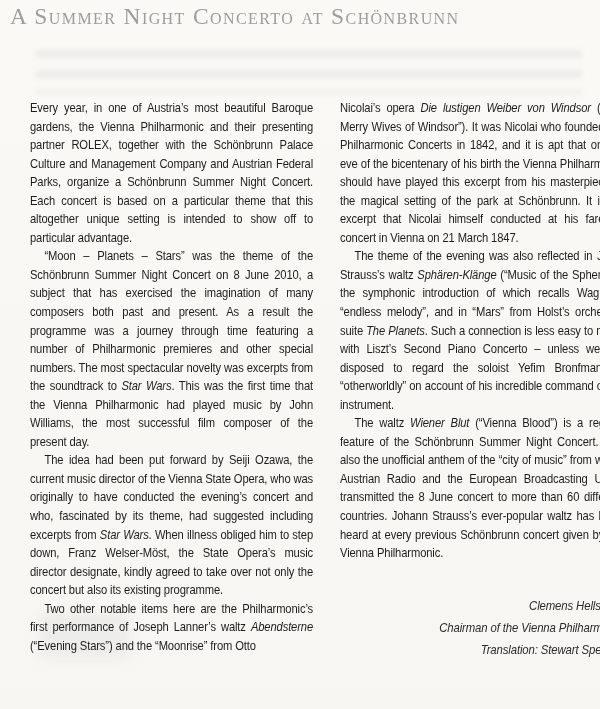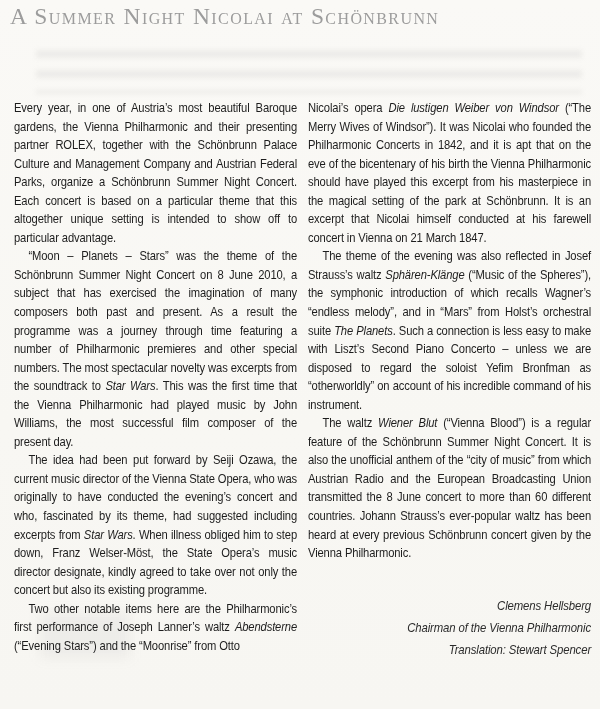--- a/index.html
+++ b/index.html
@@ -44,21 +44,21 @@
     filter: blur(6px);
     pointer-events: none;
   }
   .columns {
     position: absolute;
     top: 99px; left: 14px;
     width: 578px;
     display: flex;
     gap: 11px;
   }
-  .col { width: 283px; overflow: visible; }
+  .col { width: 283px; overflow: visible; margin-left: 16px; }
   .colinner {
     width: 333px;
     transform: scaleX(0.85);
     transform-origin: 0 0;
     text-align: justify;
     font-size: 13.2px;
     line-height: 18.55px;
     letter-spacing: -0.15px;
     color: #1d1d1d;
   }
@@ -71,21 +71,21 @@
     font-style: italic;
     font-size: 13.4px;
     line-height: 22.4px;
     color: #2b2b2b;
   }
 </style>
 </head>
 <body>
 
 <div class="page">
-  <h1 class="page-title">A Summer Night Nicolai at Schönbrunn</h1>
+  <h1 class="page-title">A Summer Night Concerto at Schönbrunn</h1>
 
   <div class="bleed"></div>
   <div class="bleed2"></div>
 
   <div class="columns">
     <div class="col">
       <div class="colinner">
           <p class=""><span>Every year, in one of Austria’s most beautiful Baroque gardens, the Vienna Philharmonic and their presenting partner ROLEX, together with the Schönbrunn Palace Culture and Management Company and Austrian Federal Parks, organize a Schönbrunn Summer Night Concert. Each concert is based on a particular theme that this altogether unique setting is intended to show off to particular advantage.</span></p>
           <p class="indent"><span>“Moon – Planets – Stars” was the theme of the Schönbrunn Summer Night Concert on 8 June 2010, a subject that has exercised the imagination of many composers both past and present. As a result the programme was a journey through time featuring a number of Philharmonic premieres and other special numbers. The most spectacular novelty was excerpts from the soundtrack to </span><span class="ital">Star Wars</span><span>. This was the first time that the Vienna Philharmonic had played music by John Williams, the most successful film composer of the present day.</span></p>
           <p class="indent"><span>The idea had been put forward by Seiji Ozawa, the current music director of the Vienna State Opera, who was originally to have conducted the evening’s concert and who, fascinated by its theme, had suggested including excerpts from </span><span class="ital">Star Wars</span><span>. When illness obliged him to step down, Franz Welser-Möst, the State Opera’s music director designate, kindly agreed to take over not only the concert but also its existing programme.</span></p>

